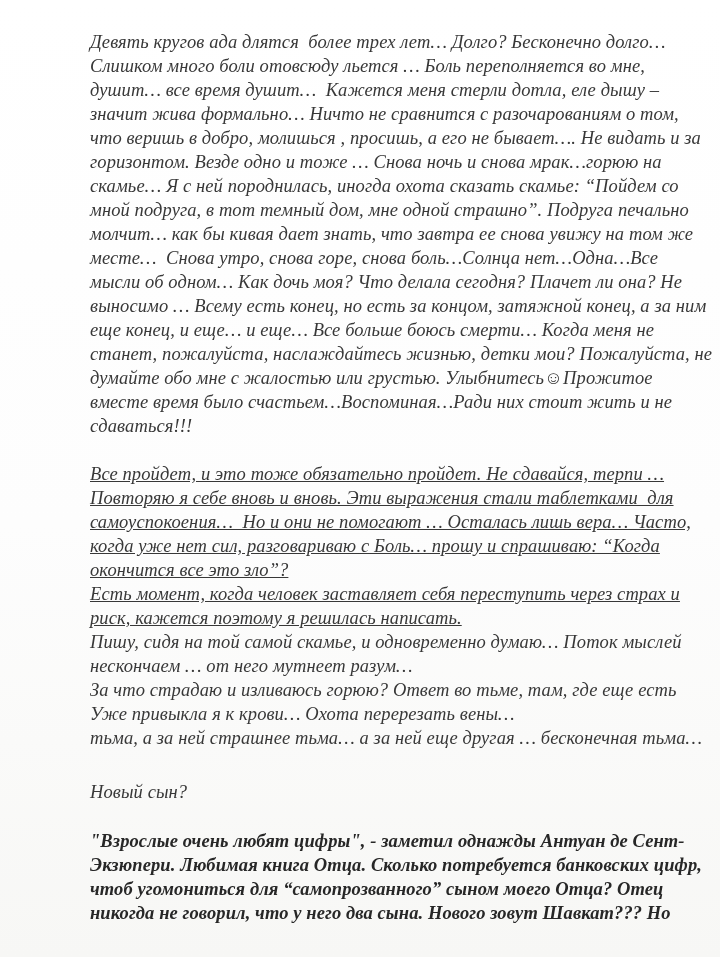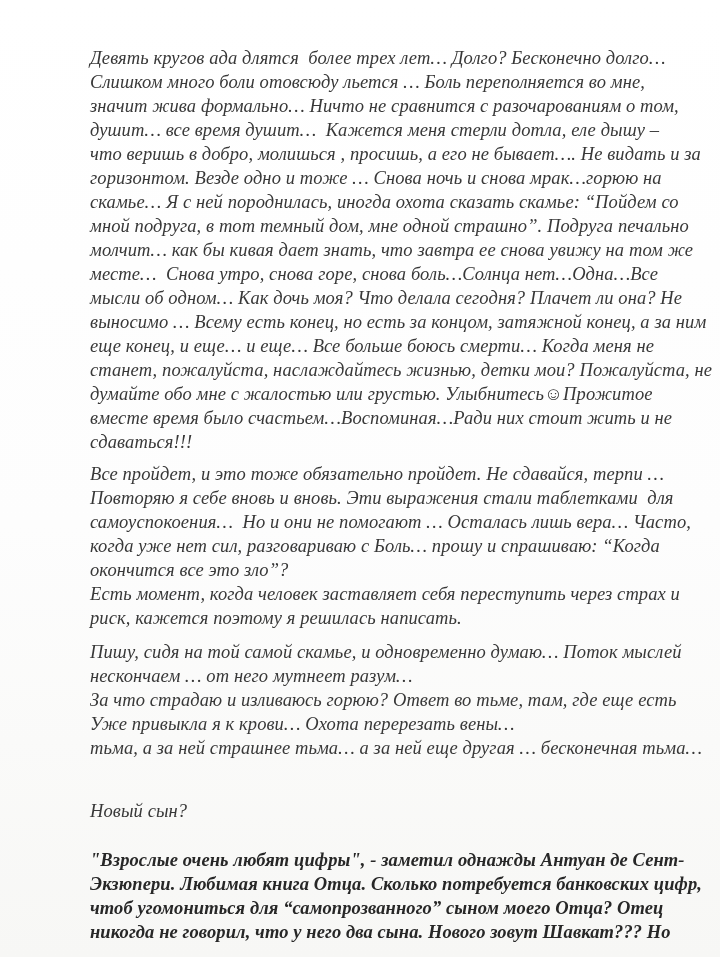--- a/index.html
+++ b/index.html
@@ -10,58 +10,58 @@
     width: 720px;
     height: 957px;
     overflow: hidden;
     font-family: "Liberation Serif", "DejaVu Serif", serif;
     background: #ffffff;
   }
   .page {
     width: 720px;
     height: 957px;
     box-sizing: border-box;
-    padding: 46px 40px 20px 90px;
+    padding: 30px 40px 20px 90px;
     overflow: hidden;
     background: linear-gradient(180deg, #ffffff 0%, #fdfdfd 55%, #f7f7f5 100%);
   }
   .content {
     font-style: italic;
     font-size: 18.5px;
     line-height: 24px;
     color: #383838;
     letter-spacing: 0.1px;
   }
   .para {
     margin: 0;
   }
   
-  .content .para:nth-child(2) { margin-top: 8px; }
-  .content .para:nth-child(3) { margin-top: 10px; }
-  .content .para:nth-child(4) { margin-top: 39px; }
+  .content .para:nth-child(2) { margin-top: 24px; text-decoration: underline; }
+  .content .para:nth-child(3) { }
+  .content .para:nth-child(4) { margin-top: 30px; }
   .content .para:nth-child(5) { margin-top: 25px; }
   
   .content .para:nth-child(5) {
     font-weight: bold;
     color: #272727;
   }
   .line {
     white-space: pre; 
   }
 </style>
 </head>
 <body>
 
 <div class="page">
   <div class="content" id="content">
       <div class="para">
         <div class="line">Девять кругов ада длятся  более трех лет… Долго? Бесконечно долго…</div>
         <div class="line">Слишком много боли отовсюду льется … Боль переполняется во мне,</div>
+        <div class="line">душит… все время душит…  Кажется меня стерли дотла, еле дышу –</div>
         <div class="line">значит жива формально… Ничто не сравнится с разочарованиям о том,</div>
-        <div class="line">душит… все время душит…  Кажется меня стерли дотла, еле дышу –</div>
         <div class="line">что веришь в добро, молишься , просишь, а его не бывает…. Не видать и за</div>
         <div class="line">горизонтом. Везде одно и тоже … Снова ночь и снова мрак…горюю на</div>
         <div class="line">скамье… Я с ней породнилась, иногда охота сказать скамье: “Пойдем со</div>
         <div class="line">мной подруга, в тот темный дом, мне одной страшно”. Подруга печально</div>
         <div class="line">молчит… как бы кивая дает знать, что завтра ее снова увижу на том же</div>
         <div class="line">месте…  Снова утро, снова горе, снова боль…Солнца нет…Одна…Все</div>
         <div class="line">мысли об одном… Как дочь моя? Что делала сегодня? Плачет ли она? Не</div>
         <div class="line">выносимо … Всему есть конец, но есть за концом, затяжной конец, а за ним</div>
         <div class="line">еще конец, и еще… и еще… Все больше боюсь смерти… Когда меня не</div>
         <div class="line">станет, пожалуйста, наслаждайтесь жизнью, детки мои? Пожалуйста, не</div>

